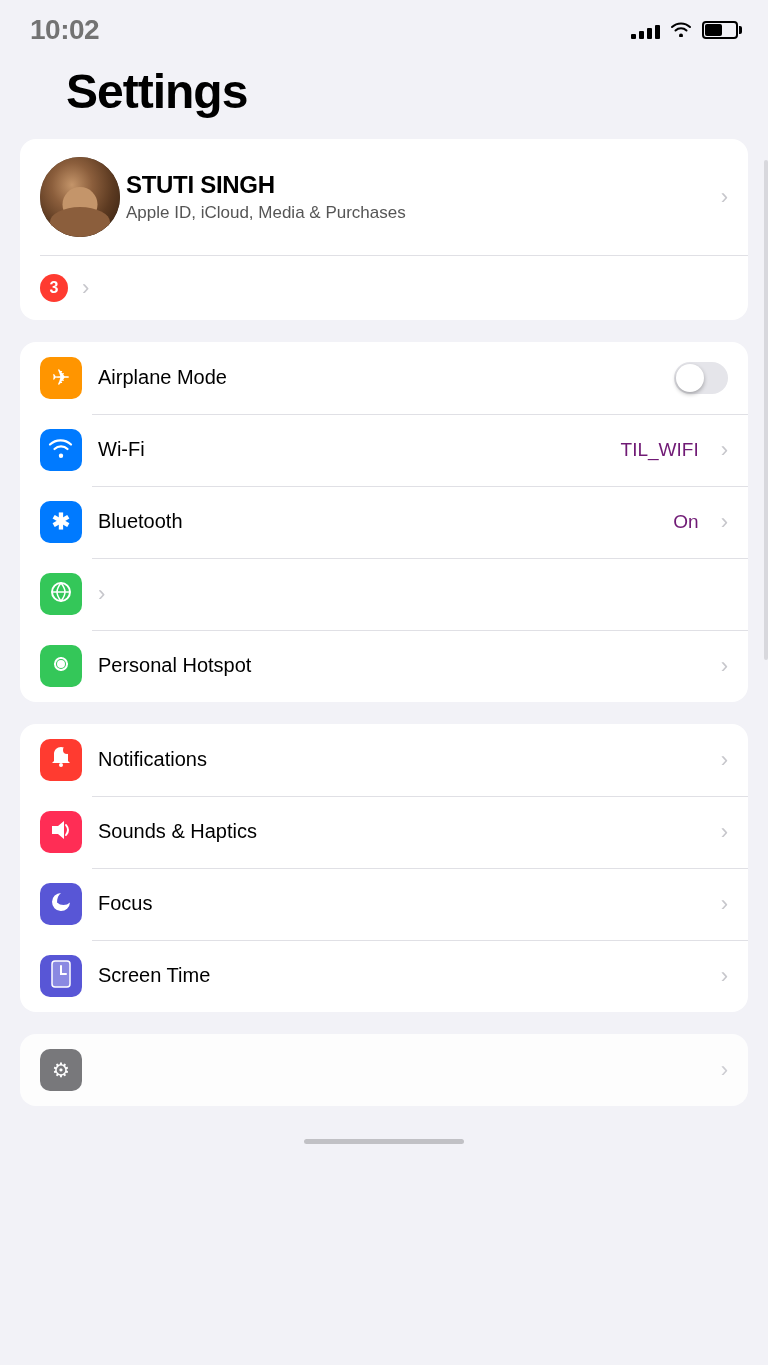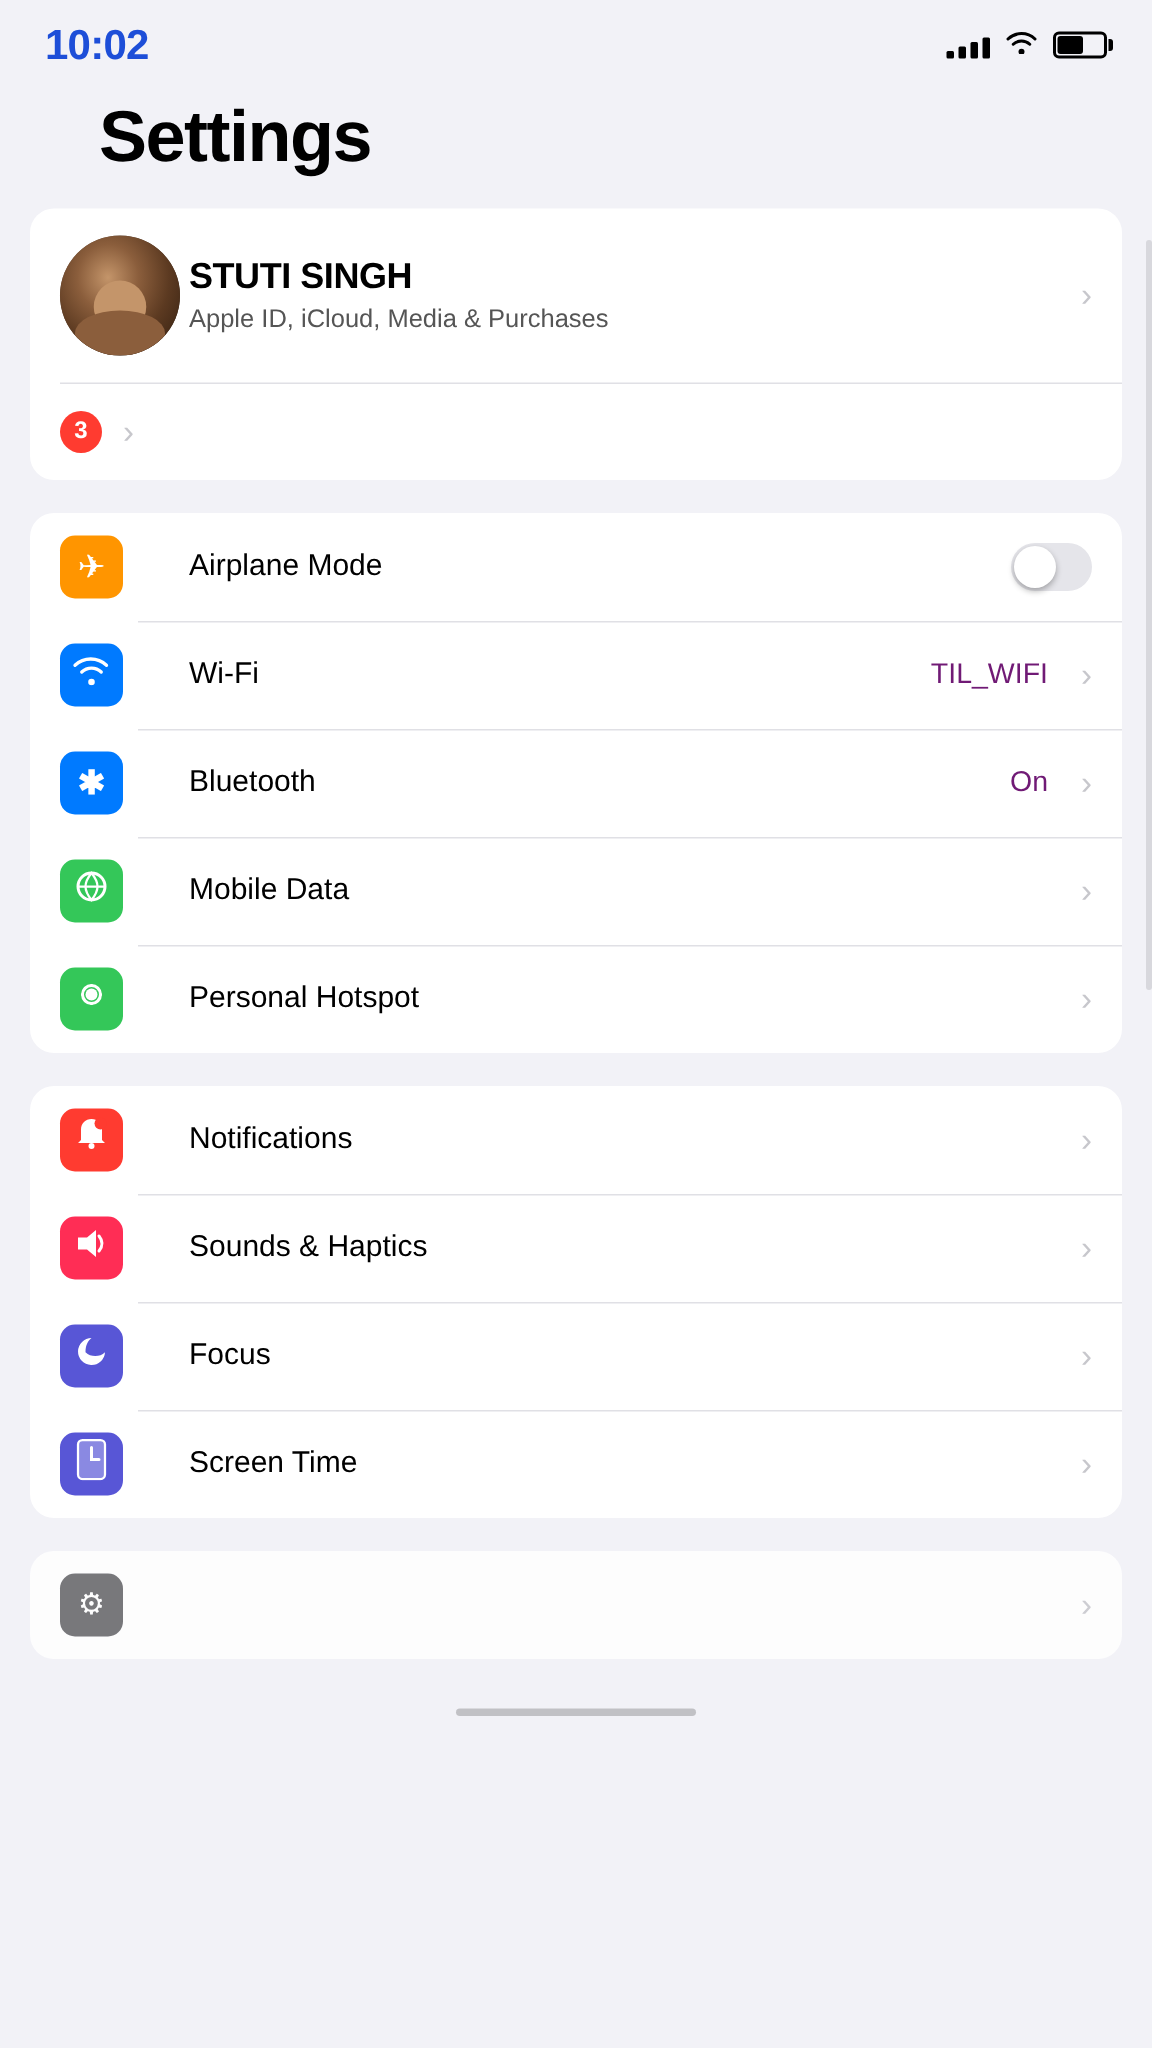--- a/index.html
+++ b/index.html
@@ -18,21 +18,21 @@
       display: flex;
       justify-content: space-between;
       align-items: center;
       padding: 14px 30px 8px;
       background: #f2f2f7;
     }
 
     .status-time {
       font-size: 28px;
       font-weight: 600;
-      color: #1d4ed8;
+      color: #737373;
       letter-spacing: -0.5px;
     }
 
     .status-icons {
       display: flex;
       align-items: center;
       gap: 10px;
     }
 
     .signal-bars {
@@ -249,21 +249,20 @@
     .icon-symbol {
       font-size: 22px;
       color: #fff;
     }
 
     .row-label {
       flex: 1;
       font-size: 20px;
       color: #000;
       font-weight: 400;
-      margin-left: 28px;
     }
 
     .row-value {
       font-size: 19px;
       color: #701a75;
       margin-right: 6px;
     }
 
     .toggle {
       width: 54px;
@@ -390,21 +389,20 @@
   <div class="settings-row">
     <div class="icon-wrap icon-green">
       <span>
         <svg width="24" height="24" viewBox="0 0 24 24" fill="none">
           <circle cx="12" cy="12" r="9" stroke="#fff" stroke-width="2" fill="none"></circle>
           <path d="M12 3 Q16 8 16 12 Q16 16 12 21 Q8 16 8 12 Q8 8 12 3Z" stroke="#fff" stroke-width="1.5" fill="none"></path>
           <line x1="3" y1="12" x2="21" y2="12" stroke="#fff" stroke-width="1.5"></line>
         </svg>
       </span>
     </div>
-    <span class="row-label">Mobile Data</span>
     <span class="chevron">›</span>
   </div>
 
   <div class="settings-row">
     <div class="icon-wrap icon-green">
       <span>
         <svg width="26" height="26" viewBox="0 0 26 26" fill="none">
           <circle cx="13" cy="13" r="4" fill="#fff"></circle>
           <path d="M7 13a6 6 0 0 1 6-6" stroke="#fff" stroke-width="2" stroke-linecap="round" fill="none"></path>
           <path d="M13 7a6 6 0 0 1 6 6" stroke="#fff" stroke-width="2" stroke-linecap="round" fill="none"></path>

